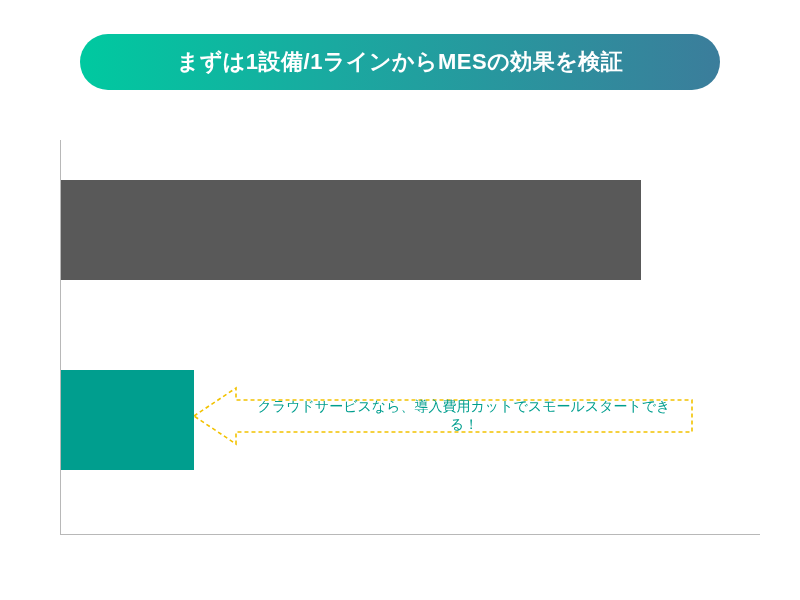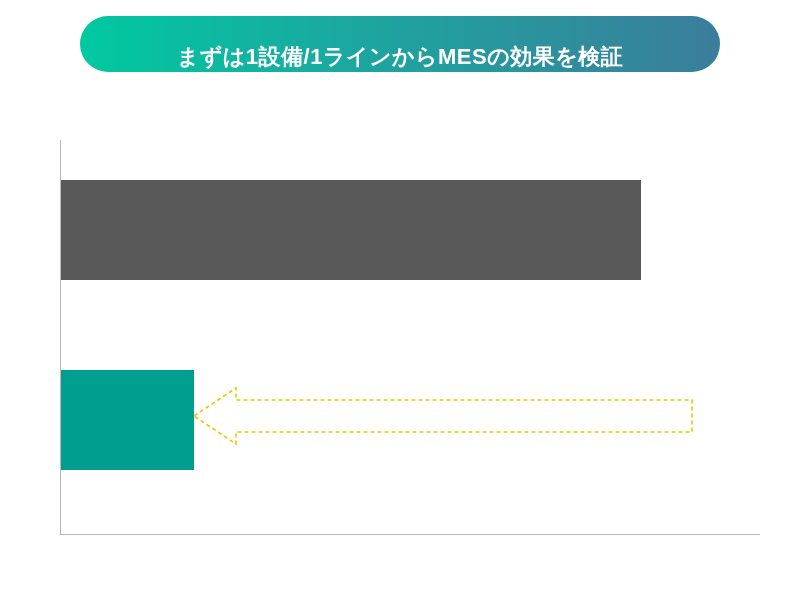--- a/index.html
+++ b/index.html
@@ -7,27 +7,27 @@
     width: 800px;
     height: 600px;
     background: #ffffff;
     font-family: "Hiragino Sans", "Yu Gothic", "Meiryo", sans-serif;
     position: relative;
     overflow: hidden;
   }
   .title-pill {
     position: absolute;
     left: 80px;
-    top: 16px;
+    top: 34px;
     width: 640px;
     height: 56px;
     border-radius: 28px;
     background: linear-gradient(90deg, #00c9a0 0%, #1aa9a0 40%, #3b7d9b 100%);
     display: flex;
-    align-items: flex-end;
+    align-items: center;
     justify-content: center;
   }
   .title-pill span {
     color: #ffffff;
     font-size: 22px;
     font-weight: 600;
     letter-spacing: 0.5px;
   }
   .chart-area {
     position: absolute;
@@ -88,13 +88,14 @@
 
 <div class="chart-area">
   <div class="bar bar-large" style="width: 580.17px; background: rgb(89, 89, 89);"></div>
   <div class="bar bar-small" style="width: 132.81px; background: rgb(0, 158, 142);"></div>
 </div>
 
 <div class="callout">
   <svg width="500" height="60" viewBox="0 0 500 60">
     <path d="M 0 30 L 42 2 L 42 14 L 498 14 L 498 46 L 42 46 L 42 58 Z" fill="#ffffff" stroke="#f2c200" stroke-width="1.6" stroke-dasharray="4 3" stroke-linejoin="miter"></path>
   </svg>
+  <div class="callout-text">クラウドサービスなら、導入費用カットでスモールスタートできる！</div>
 </div>
 
 </body></html>

